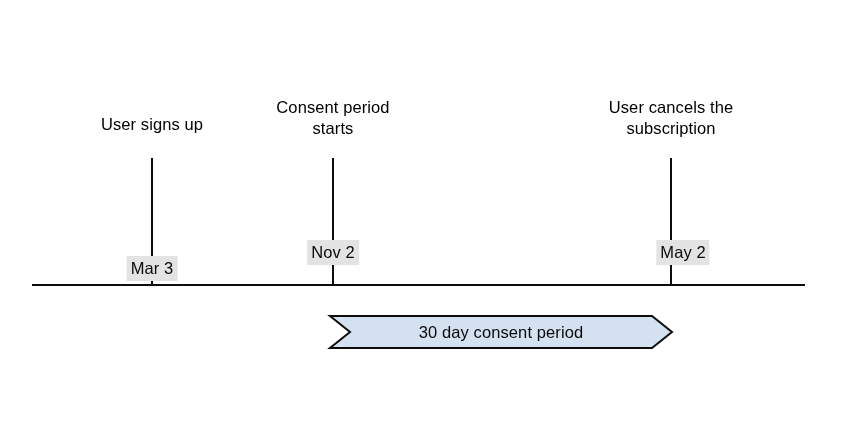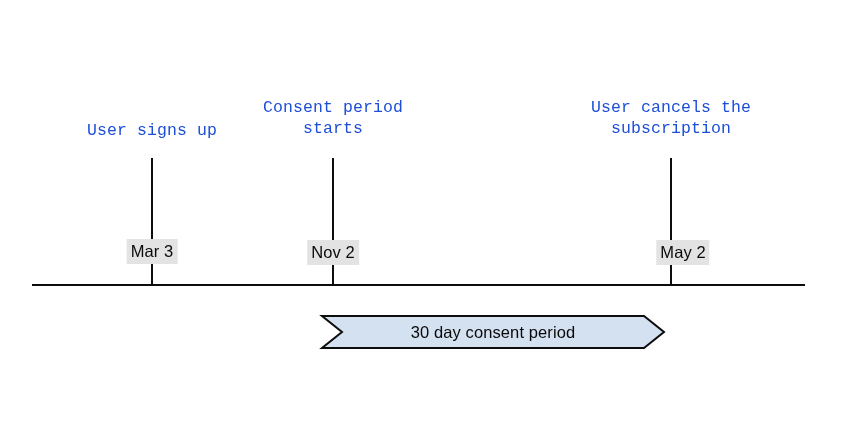--- a/index.html
+++ b/index.html
@@ -45,24 +45,23 @@
   }
 
   
   .event-label {
     position: absolute;
     width: 260px;
     left: -130px;
     text-align: center;
     font-size: 16.5px;
     line-height: 21px;
-    color: #1d4ed8;
+    color: #000000;
     white-space: pre-line;
     letter-spacing: 0.1px;
-    font-family: Liberation Mono, monospace;
   }
 
   
   .date-chip {
     position: absolute;
     transform: translateX(-50%);
     background: #e3e3e3;
     color: #0a0a0a;
     font-size: 16.5px;
     line-height: 22px;
@@ -93,39 +92,39 @@
   }
 </style>
 </head>
 <body>
 
 <div id="canvas">
 
   <div class="axis-line"></div>
 
   <div class="marker" style="left:152px;">
-    <div class="event-label" style="top:120px;">User signs up</div>
+    <div class="event-label" style="top:114px;">User signs up</div>
     <div class="tick-stem" style="top:158px; height:127px;"></div>
-    <div class="date-chip" style="top:239px; left:0;">Mar 3</div>
+    <div class="date-chip" style="top:256px; left:0;">Mar 3</div>
   </div>
 
   <div class="marker" style="left:333px;">
     <div class="event-label" style="top:97px;">Consent period
 starts</div>
     <div class="tick-stem" style="top:158px; height:127px;"></div>
     <div class="date-chip" style="top:240px; left:0;">Nov 2</div>
   </div>
 
   <div class="marker" style="left:671px;">
     <div class="event-label" style="top:97px;">User cancels the
 subscription</div>
     <div class="tick-stem" style="top:158px; height:127px;"></div>
     <div class="date-chip" style="top:240px; left:12px;">May 2</div>
   </div>
 
-  <div class="period-banner" style="left:322px; top:316px; width:342px; height:32px;">
+  <div class="period-banner" style="left:330px; top:316px; width:342px; height:32px;">
     <svg width="342" height="32" viewBox="0 0 342 32">
       <polygon points="0,0 322,0 342,16 322,32 0,32 20,16" fill="#d4e1f0" stroke="#0d0d0d" stroke-width="2" stroke-linejoin="miter"></polygon>
     </svg>
     <div class="banner-text">30 day consent period</div>
   </div>
 
 </div>
 
 </body></html>

